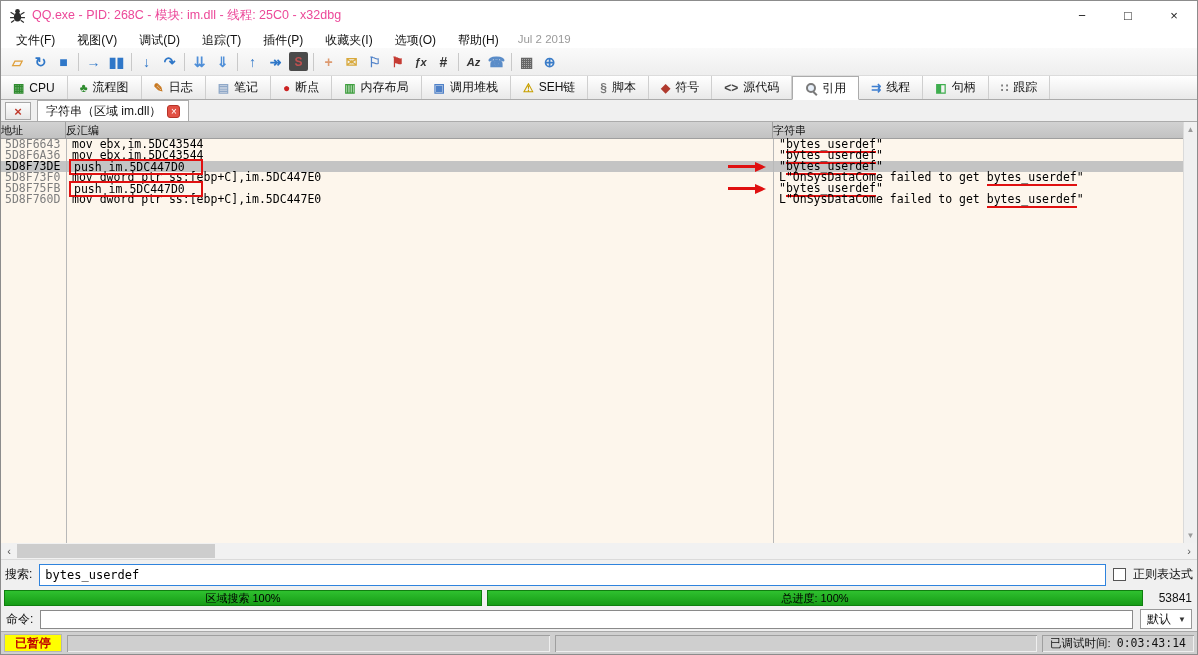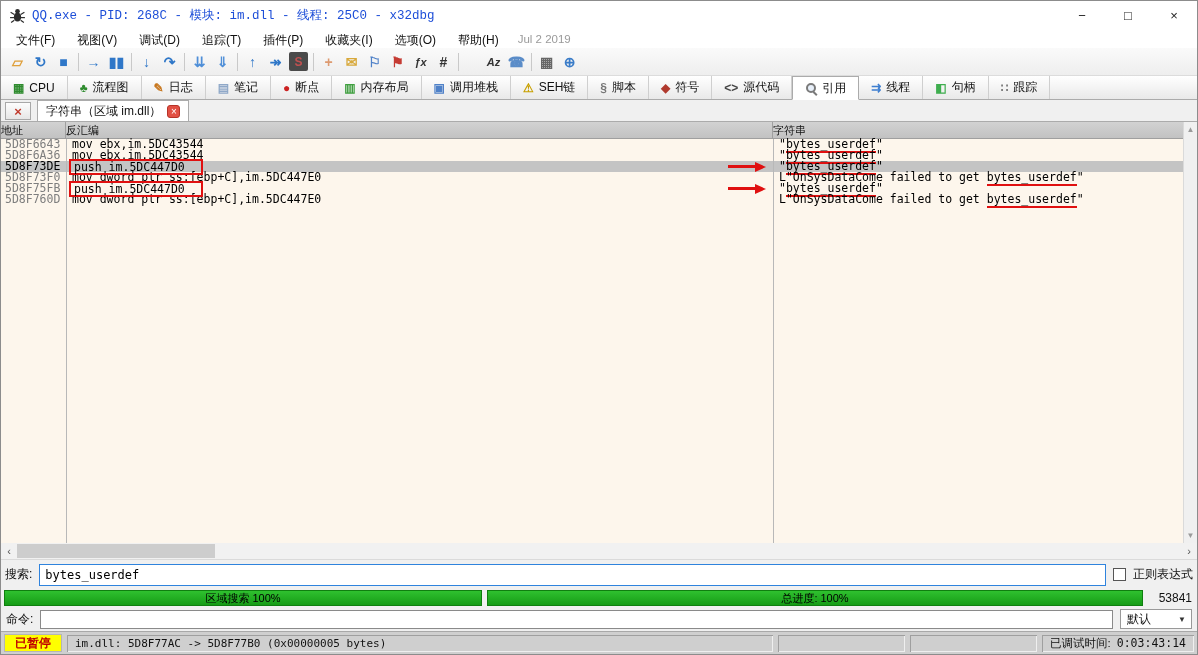--- a/index.html
+++ b/index.html
@@ -6,21 +6,21 @@
   html,body { width:1198px; height:655px; }
   body {
     border:1px solid #8c8c8c; background:#fff; overflow:hidden; position:relative;
     font-family:"Liberation Sans", sans-serif; color:#111;
     display:flex; flex-direction:column;
   }
 
   
   .titlebar { height:29px; display:flex; align-items:center; background:#fff; padding-left:8px; flex:0 0 auto; }
   .titlebar .appicon { width:17px; height:17px; margin-right:6px; }
-  .titlebar .title { font-size:12.5px; color:#1d4ed8; flex:1;font-family:Liberation Mono, monospace; }
+  .titlebar .title { font-size:12.5px; color:#ec4899; flex:1; }
   .wctl { display:flex; height:29px; }
   .wbtn { width:46px; height:29px; display:flex; align-items:center; justify-content:center; font-size:13px; color:#222; }
 
   
   .menubar { height:18px; display:flex; align-items:center; background:#fff; padding-left:4px; flex:0 0 auto; }
   .menu-item { font-size:12px; padding:0 11px; }
   .menu-date { font-size:11.5px; color:#9a9a9a; padding-left:8px; }
 
   
   .toolbar { height:28px; display:flex; align-items:center; background:linear-gradient(#fafafa,#eeeeee); border-bottom:1px solid #dcdcdc; padding:0 5px; flex:0 0 auto; }
@@ -81,21 +81,21 @@
   
   .progressrow { height:18px; background:#f0f0f0; display:flex; align-items:center; padding:0 3px; gap:5px; flex:0 0 auto; }
   .pbar { height:16px; border:1px solid #0f7f0f; background:linear-gradient(#2fc12f,#169c16); display:flex; align-items:center; justify-content:center; font-size:11px; color:#000; }
   .pbar.range { width:478px; } .pbar.total { flex:1; }
   .pcount { width:46px; text-align:right; font-size:12px; padding-right:2px; }
 
   
   .commandrow { height:24px; background:#f0f0f0; display:flex; align-items:center; padding:0 5px; gap:7px; flex:0 0 auto; }
   .commandrow label { font-size:12px; }
   .cmd-input { flex:1; height:19px; border:1px solid #8a8a8a; background:#fff; padding:0 4px; font-family:"DejaVu Sans Mono",monospace; font-size:12px; outline:none; }
-  .profile { width:72px; height:20px; border:1px solid #999; background:#fff; display:flex; align-items:center; font-size:12px; }
+  .profile { width:52px; height:20px; border:1px solid #999; background:#fff; display:flex; align-items:center; font-size:12px; }
   .profile .pv { flex:1; padding-left:6px; }
   .profile .caret { font-size:8px; color:#333; padding-right:5px; }
 
   
   .statusbar { height:23px; background:#cfcfcf; border-top:1px solid #a8a8a8; display:flex; align-items:center; gap:5px; padding:4px 3px; flex:0 0 auto; }
   .sbox { height:17px; box-shadow:inset 1px 1px 0 #9f9f9f, inset -1px -1px 0 #efefef; display:flex; align-items:center; }
   .badge { background:#ffff00; color:#c00000; font-weight:bold; font-size:12px; padding:0 10px; border:1px solid #b5b5b5; height:18px; display:flex; align-items:center; }
   .sinfo { width:706px; padding:0 8px; font-family:"DejaVu Sans Mono",monospace; font-size:11px; }
   .sempty { flex:1; }
   .stime { padding:0 8px; font-size:11.5px; gap:6px; }
@@ -148,21 +148,21 @@
     <span class="tbtn" style="color: rgb(47, 119, 200);">↠</span>
     <span class="tbtn dark" style="color: rgb(192, 80, 80);">S</span>
     <span class="tsep"></span>
     <span class="tbtn" style="color: rgb(221, 154, 112);">+</span>
     <span class="tbtn" style="color: rgb(216, 169, 60);">✉</span>
     <span class="tbtn" style="color: rgb(79, 129, 200);">⚐</span>
     <span class="tbtn" style="color: rgb(197, 59, 51);">⚑</span>
     <span class="tbtn small-text" style="color: rgb(51, 51, 51);">ƒx</span>
     <span class="tbtn" style="color: rgb(51, 51, 51);">#</span>
     <span class="tsep"></span>
-    <span class="tbtn small-text" style="color: rgb(51, 51, 51); margin-left: 20px;">Az</span>
+    <span class="tbtn small-text" style="color: rgb(51, 51, 51);">Az</span>
     <span class="tbtn" style="color: rgb(90, 140, 200);">☎</span>
     <span class="tsep"></span>
     <span class="tbtn" style="color: rgb(102, 102, 102);">▦</span>
     <span class="tbtn" style="color: rgb(58, 124, 200);">⊕</span>
   </div>
 
 <div class="tabbar">
     <div class="tab">
       <span class="ticon" style="color: rgb(46, 139, 46);">▦</span>
       <span>CPU</span>
@@ -279,20 +279,19 @@
   <label>命令:</label>
   <input class="cmd-input" value="" style="">
   <div class="profile">
     <span class="pv">默认</span>
     <span class="caret">▼</span>
   </div>
 </div>
 
 <div class="statusbar">
   <div class="badge">已暂停</div>
-  <div class="sbox sinfo">im.dll: 5D8F77AC -&gt; 5D8F77B0 (0x00000005 bytes)</div>
   <div class="sbox sempty"></div>
   <div class="sbox sempty"></div>
   <div class="sbox stime">
     <span>已调试时间:</span>
     <span class="tv">0:03:43:14</span>
   </div>
 </div>
 
 </body></html>

